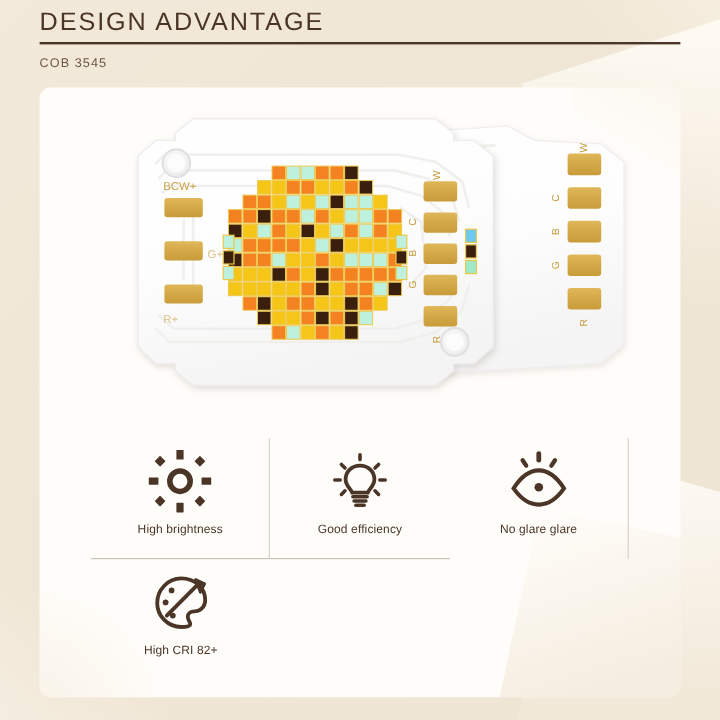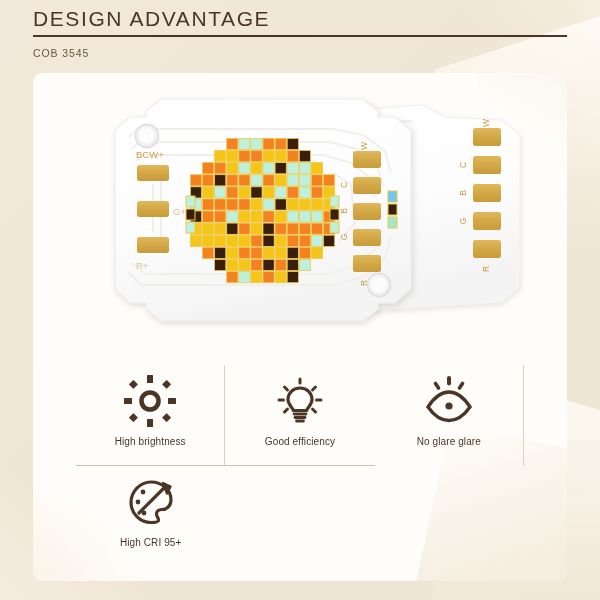--- a/index.html
+++ b/index.html
@@ -504,18 +504,18 @@
                      C 34.5 34.5 32.5 36.5 32.5 39 C 32.5 42 35 43.5 34.5 45.5
                      C 34 47 31 47.5 27 47.5 C 16 47.5 7 38.5 7 27.5
                      C 7 16.5 16 7 27 7 Z"></path>
             <circle cx="19" cy="17" r="2.4" fill="#4a3526" stroke="none"></circle>
             <circle cx="14" cy="27" r="2.4" fill="#4a3526" stroke="none"></circle>
             <circle cx="20" cy="38" r="2.4" fill="#4a3526" stroke="none"></circle>
             <path d="M 15 38 L 42 11" stroke-width="3.2"></path>
             <path d="M 39 8 L 46.5 11.5 L 43 18.5 Z" fill="#4a3526" stroke-width="2.4"></path>
           </svg>
         </div>
-        <div class="flabel">High CRI 95+</div>
+        <div class="flabel">High CRI 82+</div>
       </div>
 
     </div>
   </div>
 </div>
 
 </body></html>

